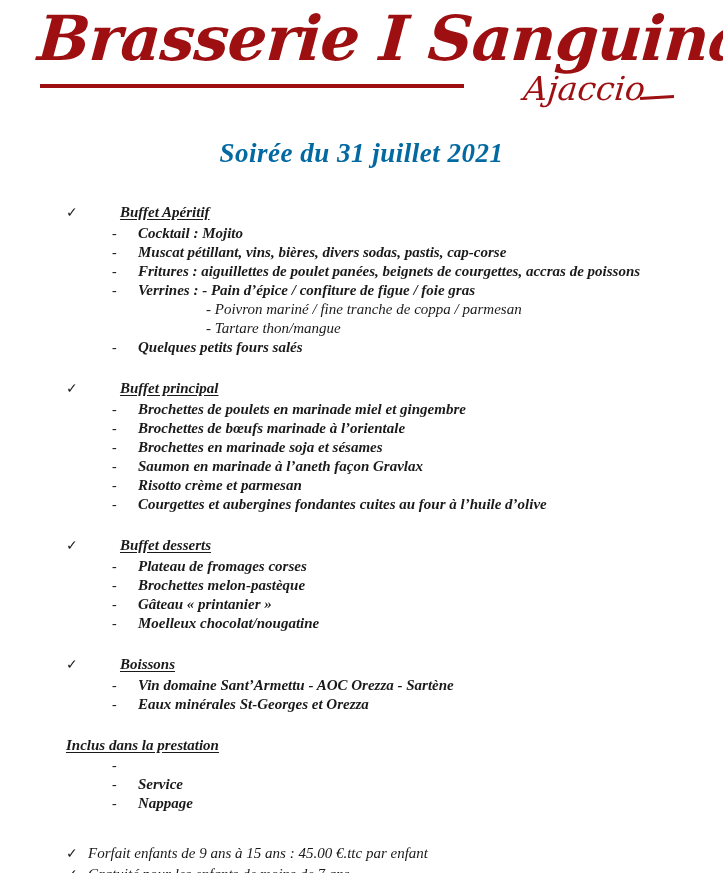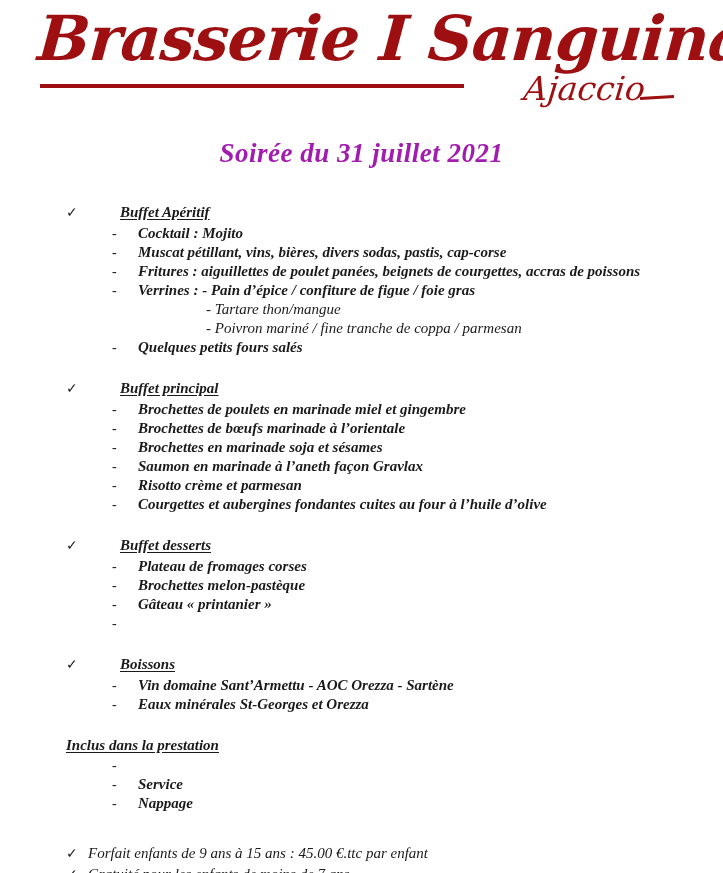--- a/index.html
+++ b/index.html
@@ -70,21 +70,21 @@
   
   .event-date {
     margin: 0;
     padding-top: 18px;
     text-align: center;
     font-family: "Liberation Serif", "DejaVu Serif", serif;
     font-style: italic;
     font-weight: 700;
     font-size: 27px;
     letter-spacing: 0.5px;
-    color: #a21caf;
+    color: #0369a1;
   }
 
   
   .menu {
     padding-top: 34px;
   }
   .section {
     margin-bottom: 22px;
   }
   .section:last-child {
@@ -213,22 +213,22 @@
             <span class="dash">-</span>
             <span class="item-text">Fritures : aiguillettes de poulet panées, beignets de courgettes, accras de poissons</span>
           </div>
         </li>
         <li>
           <div class="item-row">
             <span class="dash">-</span>
             <span class="item-text">Verrines :  - Pain d’épice / confiture de figue / foie gras</span>
           </div>
           <ul class="subitems">
+            <li class="subitem">- Poivron mariné / fine tranche de coppa / parmesan</li>
             <li class="subitem">- Tartare thon/mangue</li>
-            <li class="subitem">- Poivron mariné / fine tranche de coppa / parmesan</li>
           </ul>
         </li>
         <li>
           <div class="item-row">
             <span class="dash">-</span>
             <span class="item-text">Quelques petits fours salés</span>
           </div>
         </li>
       </ul>
     </div>
@@ -296,20 +296,21 @@
         </li>
         <li>
           <div class="item-row">
             <span class="dash">-</span>
             <span class="item-text">Gâteau « printanier »</span>
           </div>
         </li>
         <li>
           <div class="item-row">
             <span class="dash">-</span>
+            <span class="item-text">Moelleux chocolat/nougatine</span>
           </div>
         </li>
       </ul>
     </div>
     <div class="section">
       <div class="section-head">
         <span class="check">✓</span>
         <span class="section-title">Boissons</span>
       </div>
       <ul class="items">

